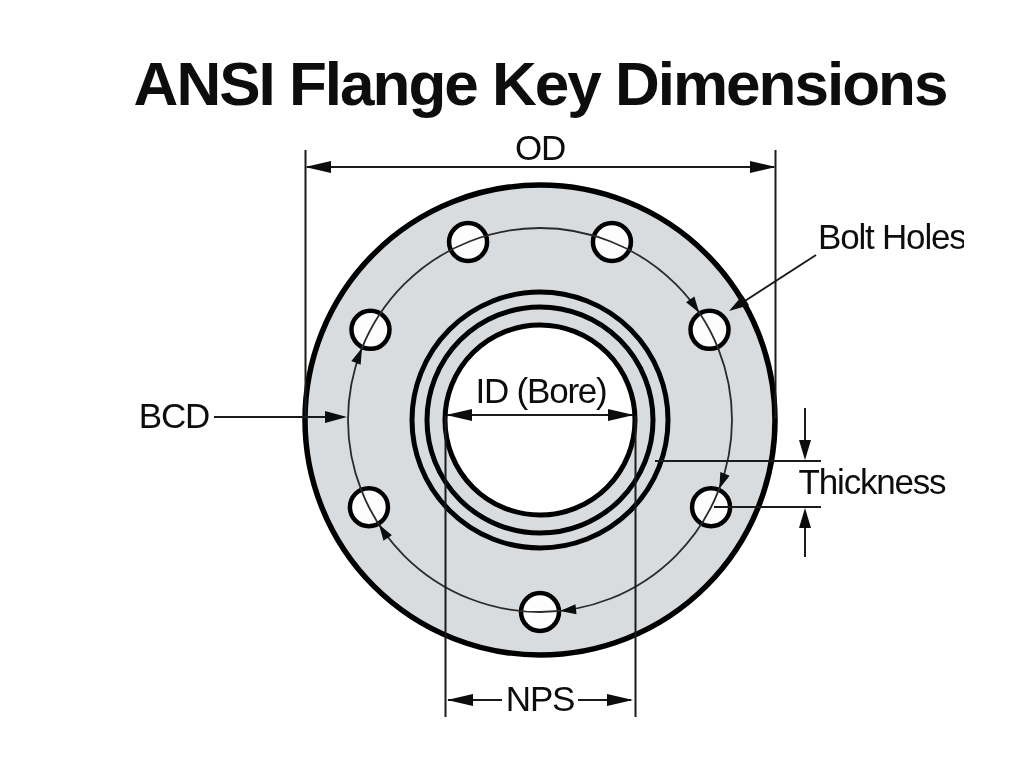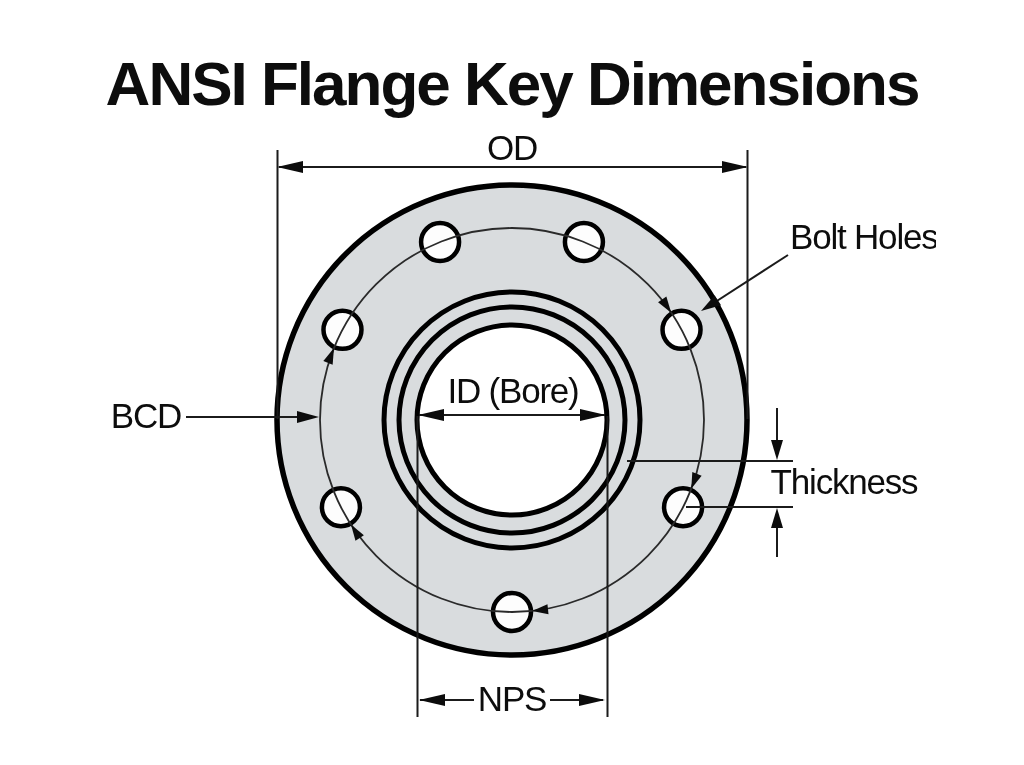--- a/index.html
+++ b/index.html
@@ -1,19 +1,20 @@
 <!DOCTYPE html>
 <html style="--bg: #ffffff; --flange-fill: #d9dcde; --line: #000000; --text: #0d0d0d;"><head>
 <meta charset="utf-8">
 <style>
   html,body{margin:0;padding:0;background:#fff;}
   .stage{
     position:relative;width:936px;height:765px;overflow:hidden;
     background:var(--bg,#ffffff);
     font-family:"Liberation Sans",sans-serif;
+    padding-left:28px;
   }
   svg{display:block;}
   
   .disc{fill:var(--flange-fill,#d9dcde);stroke:var(--line,#000);stroke-width:5.5;}
   .ring{fill:none;stroke:var(--line,#000);stroke-width:5;}
   .bore{fill:#ffffff;stroke:var(--line,#000);stroke-width:5;}
   .hole{fill:#fdfdfd;stroke:var(--line,#000);stroke-width:4.5;}
   .bcd-circle{fill:none;stroke:#2a2a2a;stroke-width:1.8;}
   
   .thin{stroke:#1b1b1b;stroke-width:2;fill:none;stroke-linecap:butt;}

